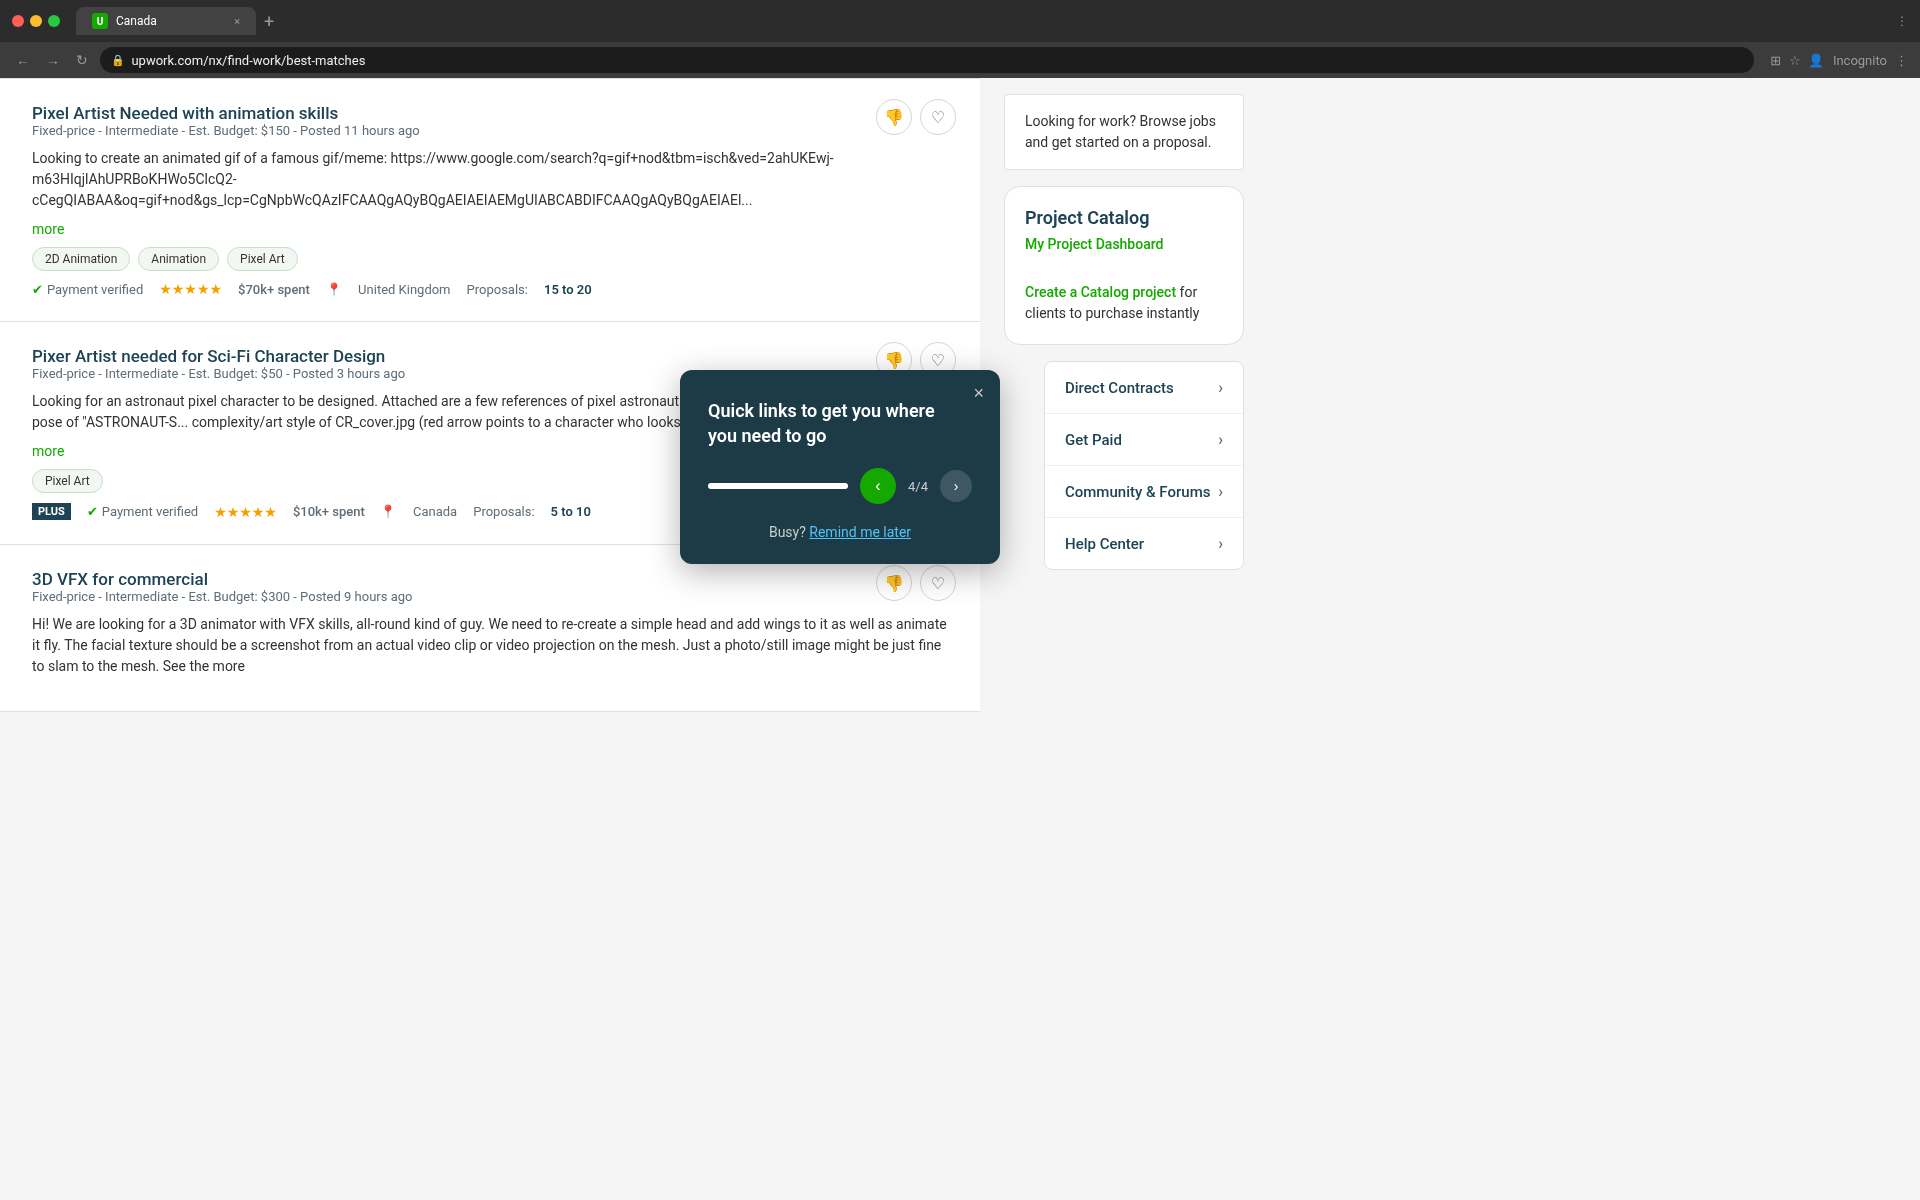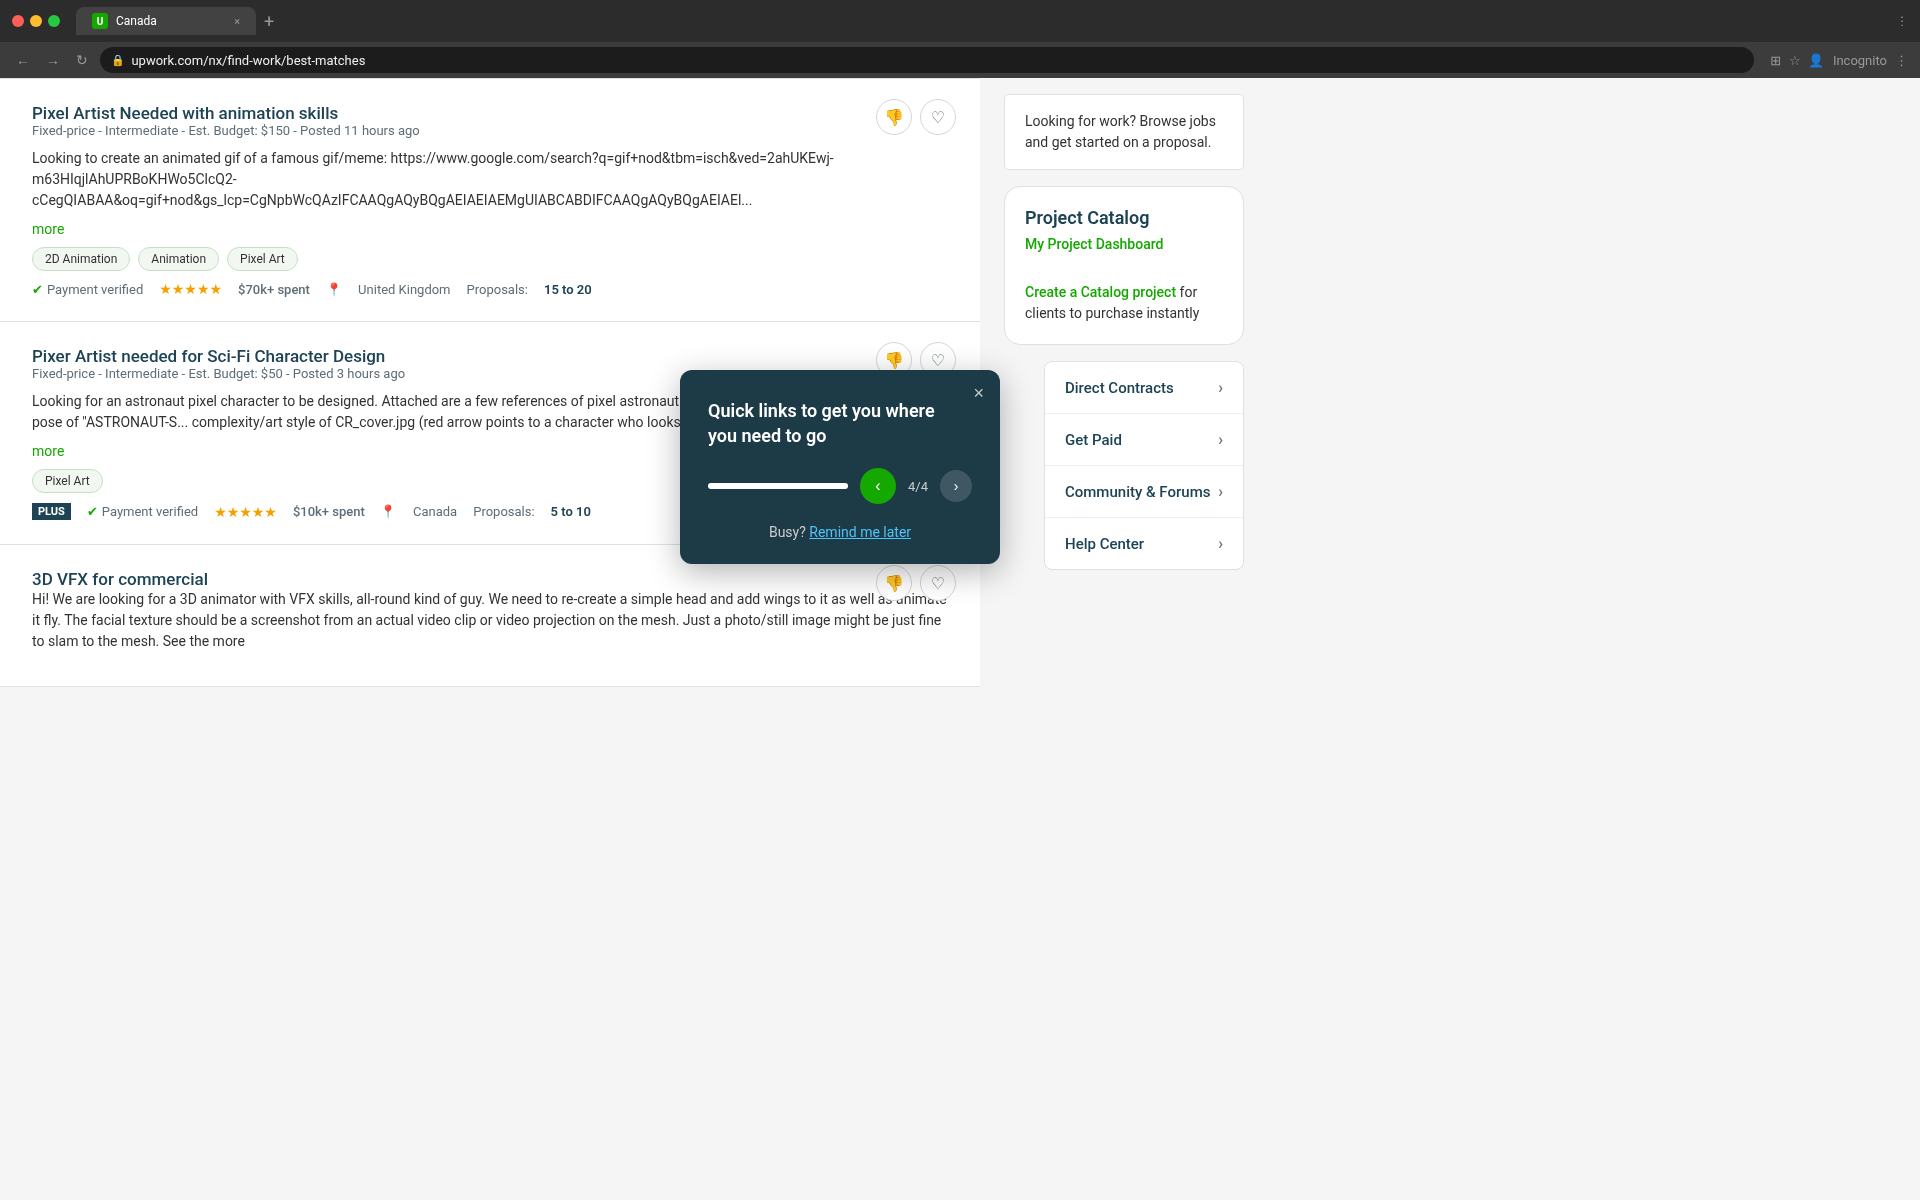--- a/index.html
+++ b/index.html
@@ -502,20 +502,21 @@
         <span class="proposals-count">5 to 10</span>
       </div>
     </div>
 
     <div class="job-card">
       <div class="job-actions">
         <button class="action-btn">👎</button>
         <button class="action-btn">♡</button>
       </div>
       <a class="job-title">3D VFX for commercial</a>
+      <div class="job-meta">Fixed-price - Intermediate - Est. Budget: $300 - Posted 9 hours ago</div>
       <div class="job-description">Hi! We are looking for a 3D animator with VFX skills, all-round kind of guy. We need to re-create a simple head and add wings to it as well as animate it fly. The facial texture should be a screenshot from an actual video clip or video projection on the mesh. Just a photo/still image might be just fine to slam to the mesh. See the more</div>
     </div>
 
   </div>
 
   <div class="sidebar">
 
     <div class="looking-work-banner">Looking for work? Browse jobs and get started on a proposal.</div>
 
     <div class="sidebar-card">

